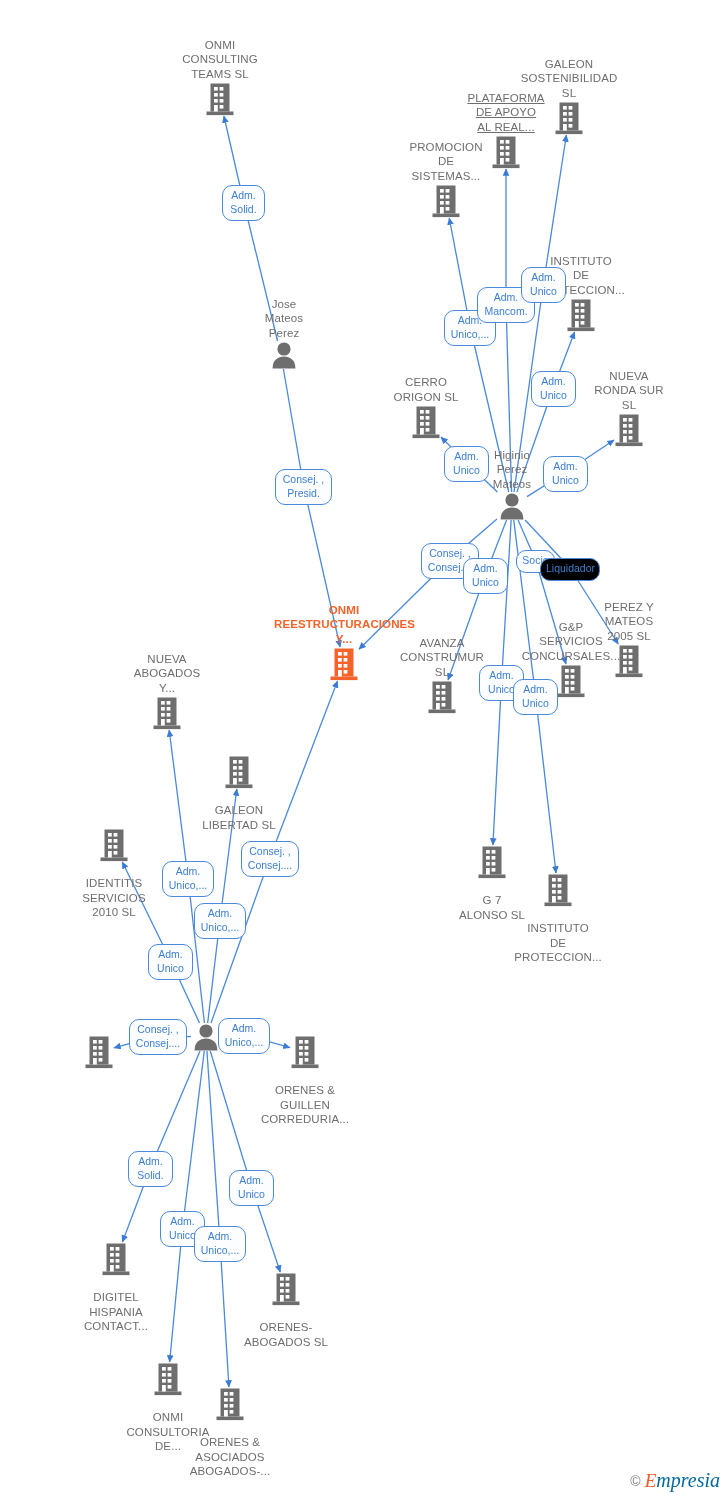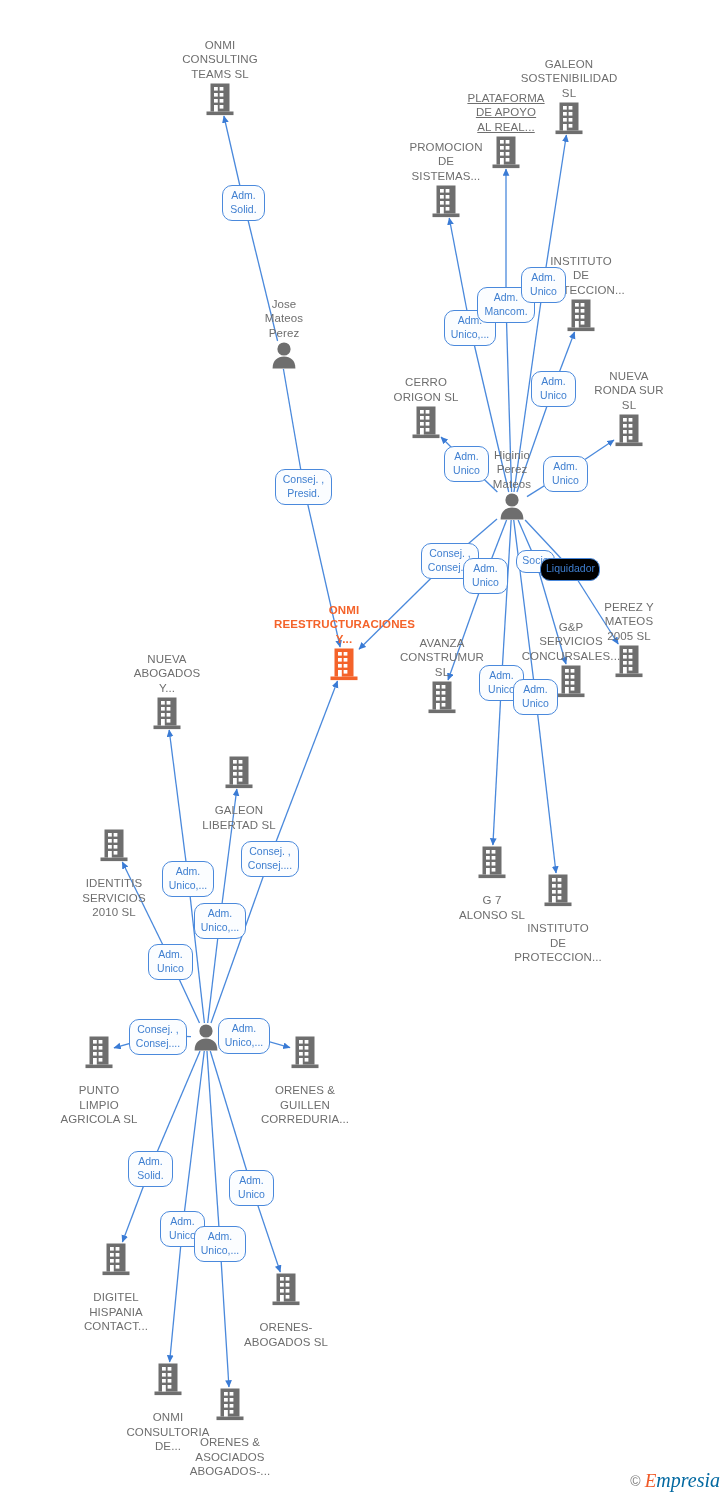--- a/index.html
+++ b/index.html
@@ -447,23 +447,20 @@
             <rect x="1.5" y="29.5" width="27" height="3.6" fill="#6e6e6e"></rect>
             <rect x="9" y="5" width="3.8" height="3.6" fill="#ffffff"></rect>
             <rect x="14.6" y="5" width="3.8" height="3.6" fill="#ffffff"></rect>
             <rect x="9" y="11" width="3.8" height="3.6" fill="#ffffff"></rect>
             <rect x="14.6" y="11" width="3.8" height="3.6" fill="#ffffff"></rect>
             <rect x="9" y="17" width="3.8" height="3.6" fill="#ffffff"></rect>
             <rect x="14.6" y="17" width="3.8" height="3.6" fill="#ffffff"></rect>
             <rect x="9" y="23" width="3.8" height="6.5" fill="#ffffff"></rect>
             <rect x="14.6" y="23" width="3.8" height="3.6" fill="#ffffff"></rect>
           </svg></div>
-        <div class="node-label" style="color: rgb(110, 110, 110);">PUNTO
-LIMPIO
-AGRICOLA SL</div>
       </div>
       <div class="node person label-below" style="top: 1023px; left: 206px;">
         <div class="node-icon"><svg width="30" height="28" viewBox="0 0 30 28">
             <circle cx="15" cy="8" r="6.6" fill="#6e6e6e"></circle>
             <path d="M3.6 27.5 C3.6 19.4 8.6 15.6 15 15.6 C21.4 15.6 26.4 19.4 26.4 27.5 Z" fill="#6e6e6e"></path>
           </svg></div>
       </div>
       <div class="node company label-below" style="top: 1035px; left: 305px;">
         <div class="node-icon"><svg width="30" height="34" viewBox="0 0 30 34">
             <rect x="5.5" y="1.5" width="19" height="28" fill="#6e6e6e"></rect>

